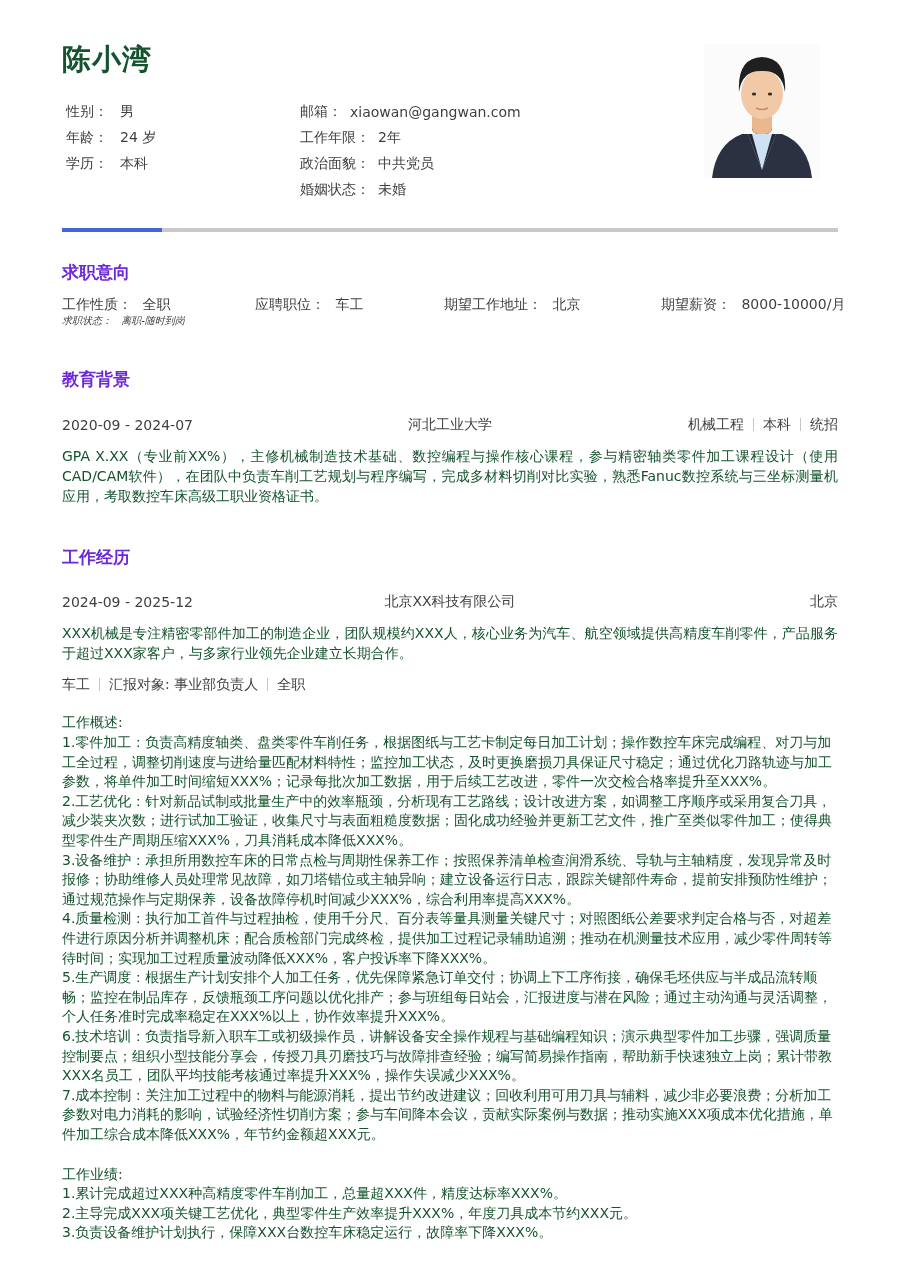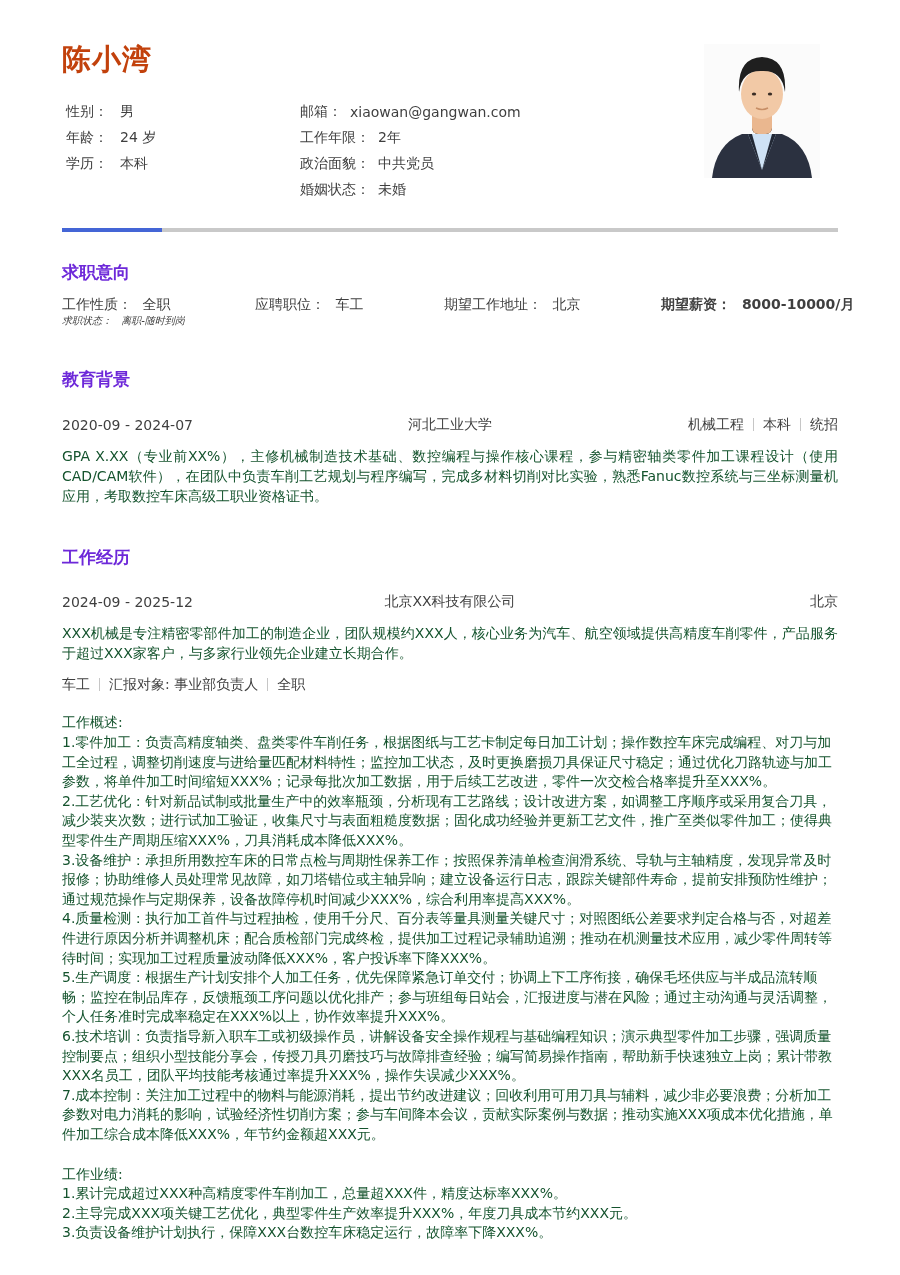--- a/index.html
+++ b/index.html
@@ -14,21 +14,21 @@
   .page {
     width: 900px; height: 1275px;
     padding: 42px 62px 0 62px;
     overflow: hidden;
     position: relative;
   }
 
   
   .header { position: relative; }
   .name {
-    font-size: 29px; font-weight: 700; color: #c2410c;
+    font-size: 29px; font-weight: 700; color: #14532d;
     margin: 0; line-height: 1.2; letter-spacing: 1px;
   }
   .info-grid { display: flex; margin-top: 22px; text-align: center; }
   .info-col-left { width: 238px; flex: 0 0 238px; }
   .info-col-right { flex: 1; }
   .info-row { height: 26px; display: flex; align-items: center; font-size: 14px; }
   .info-col-left .info-label { min-width: 50px; }
   .info-value { margin-left: 8px; }
   .photo-frame {
     position: absolute; top: 2px; right: 18px;
@@ -45,21 +45,21 @@
     font-size: 17px; font-weight: 700; color: #6d28d9;
     margin: 42px 0 0 0; line-height: 1.15;
   }
   .section-title.first { margin-top: 31px; }
 
   .intent-grid {
     display: grid; grid-template-columns: 193px 189px 217px 1fr;
     margin-top: 14px; font-size: 14px;
   }
   .intent-cell { white-space: nowrap; }
-  .intent-cell.right { text-align: right; font-weight: bold; }
+  .intent-cell.right { text-align: right; }
   .intent-cell .info-value { margin-left: 6px; }
   .intent-status { font-size: 10px; font-style: italic; }
   .intent-status .info-value { margin-left: 6px; }
 
   .triple-row {
     display: grid; grid-template-columns: 1fr auto 1fr;
     margin-top: 26px; font-size: 14px; align-items: center;
   }
   .triple-row .mid { text-align: center; }
   .triple-row .right { text-align: right; }

